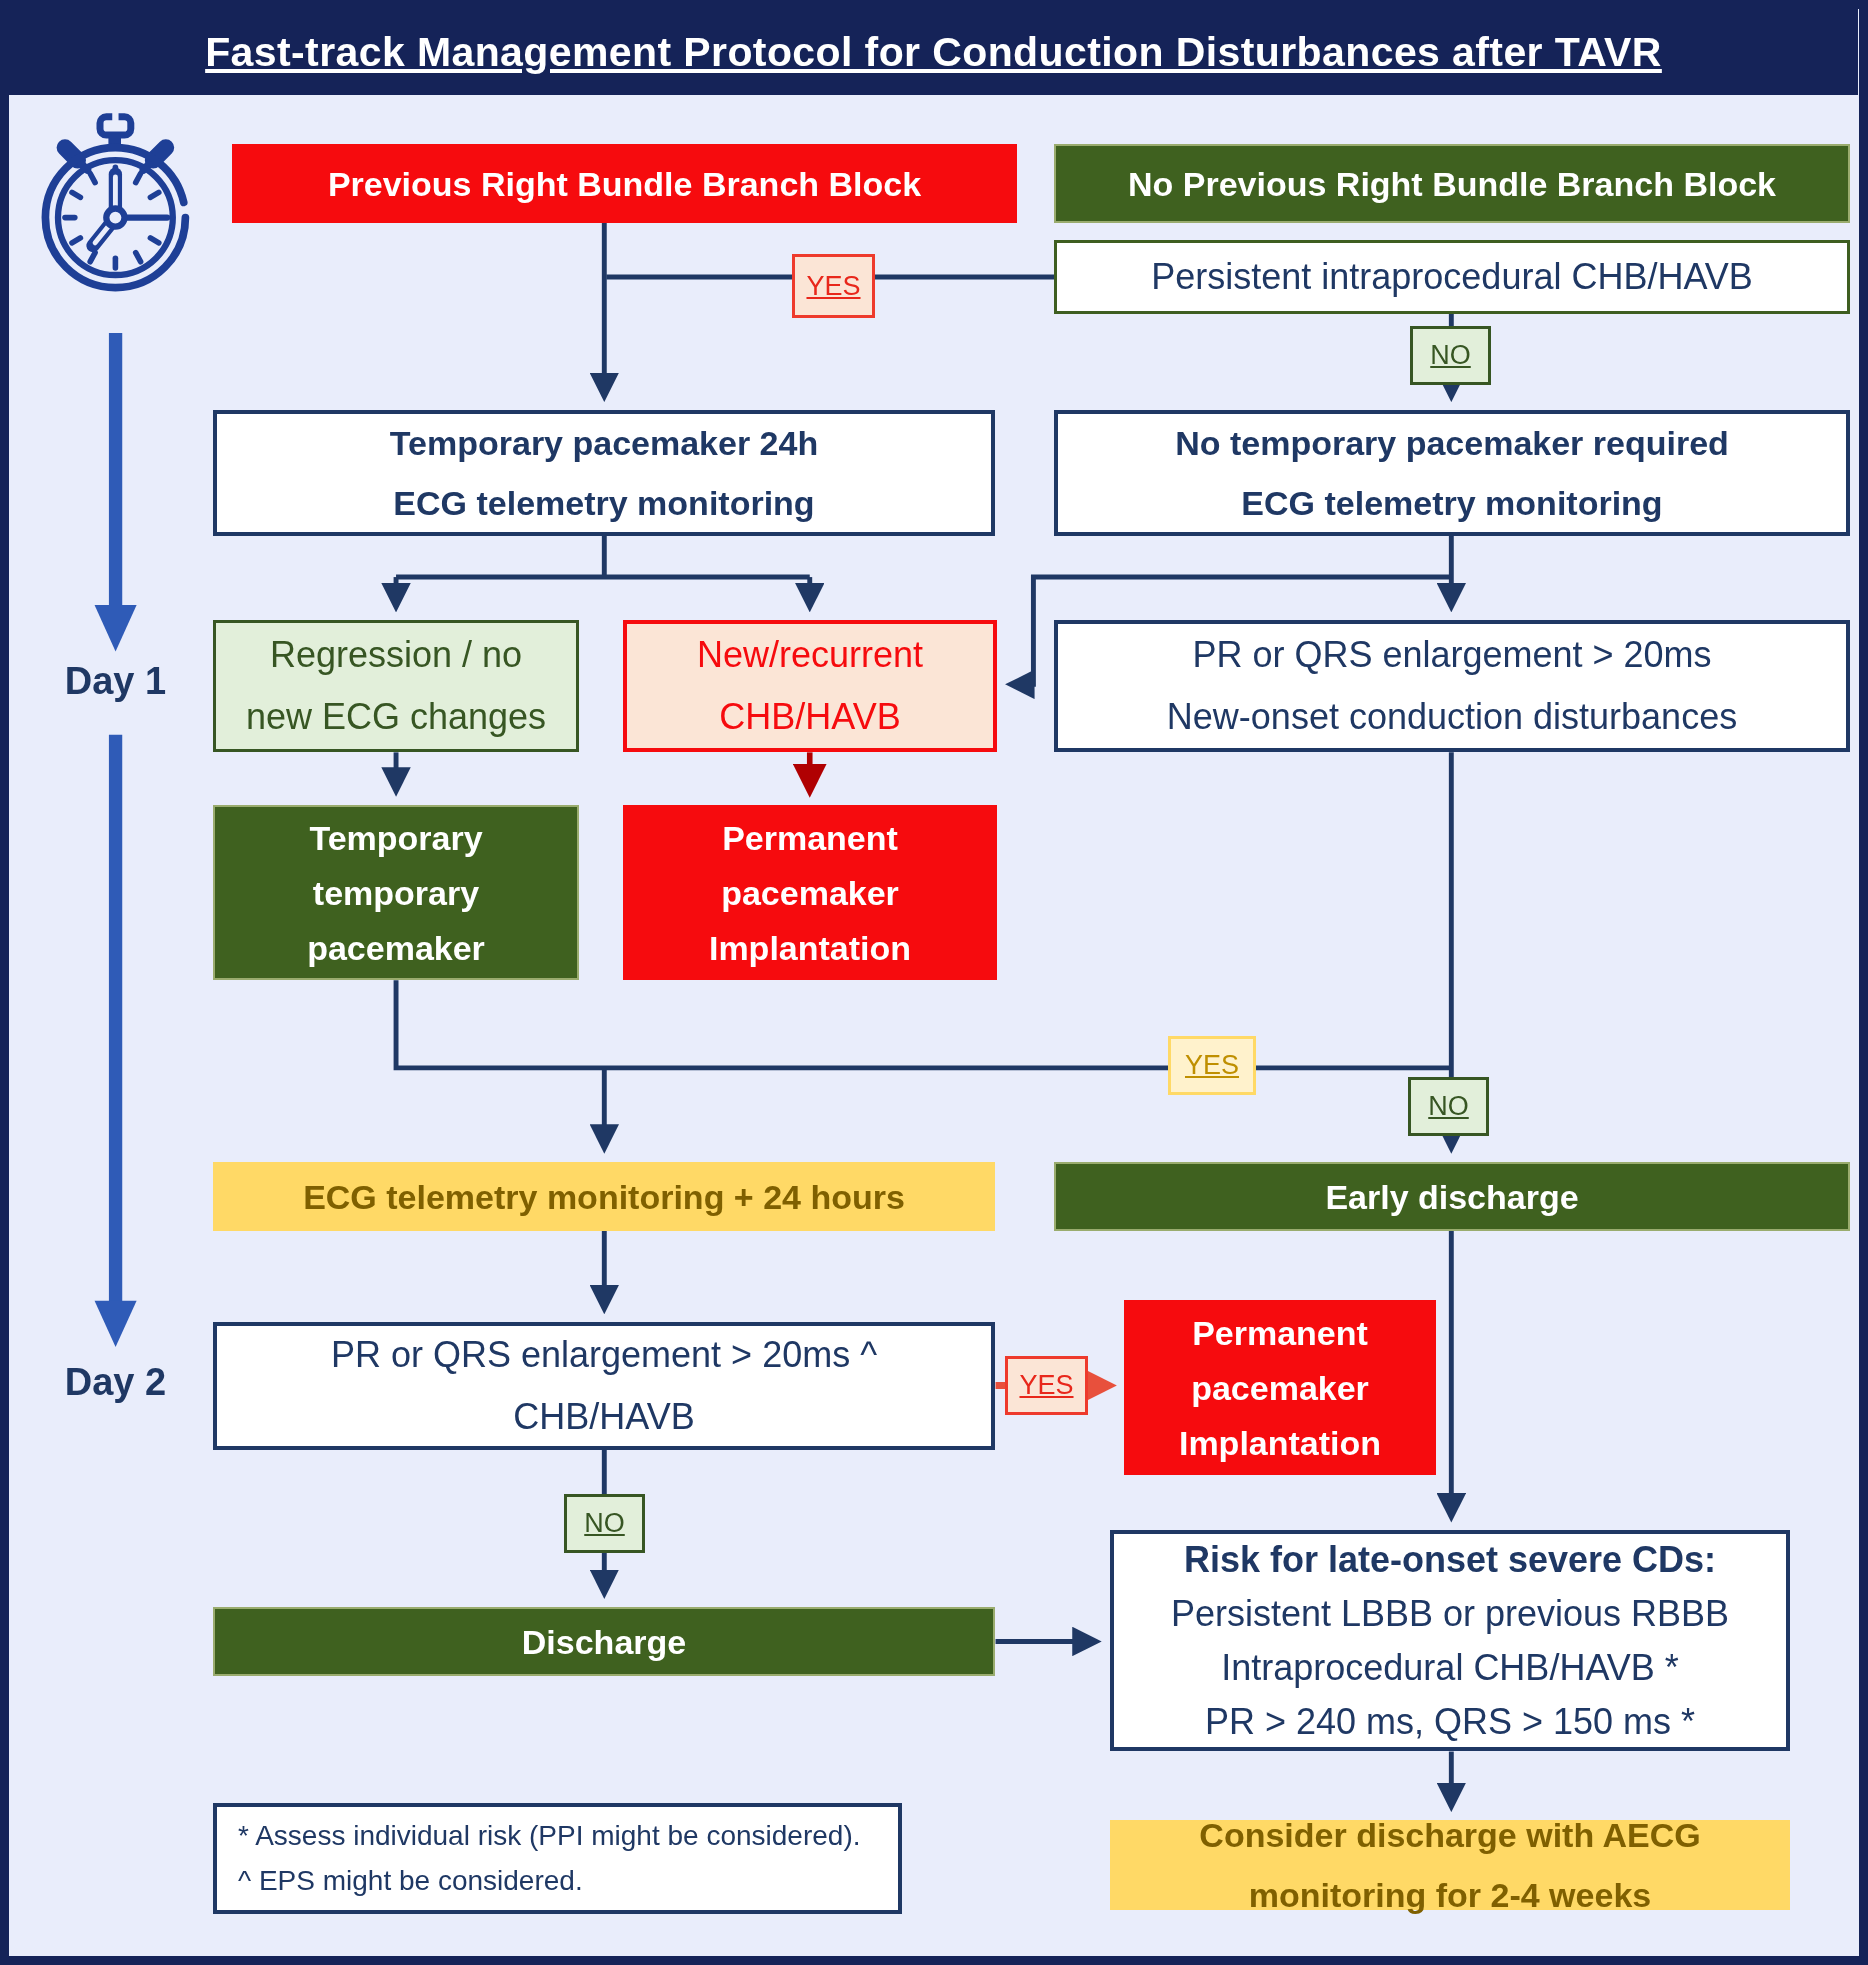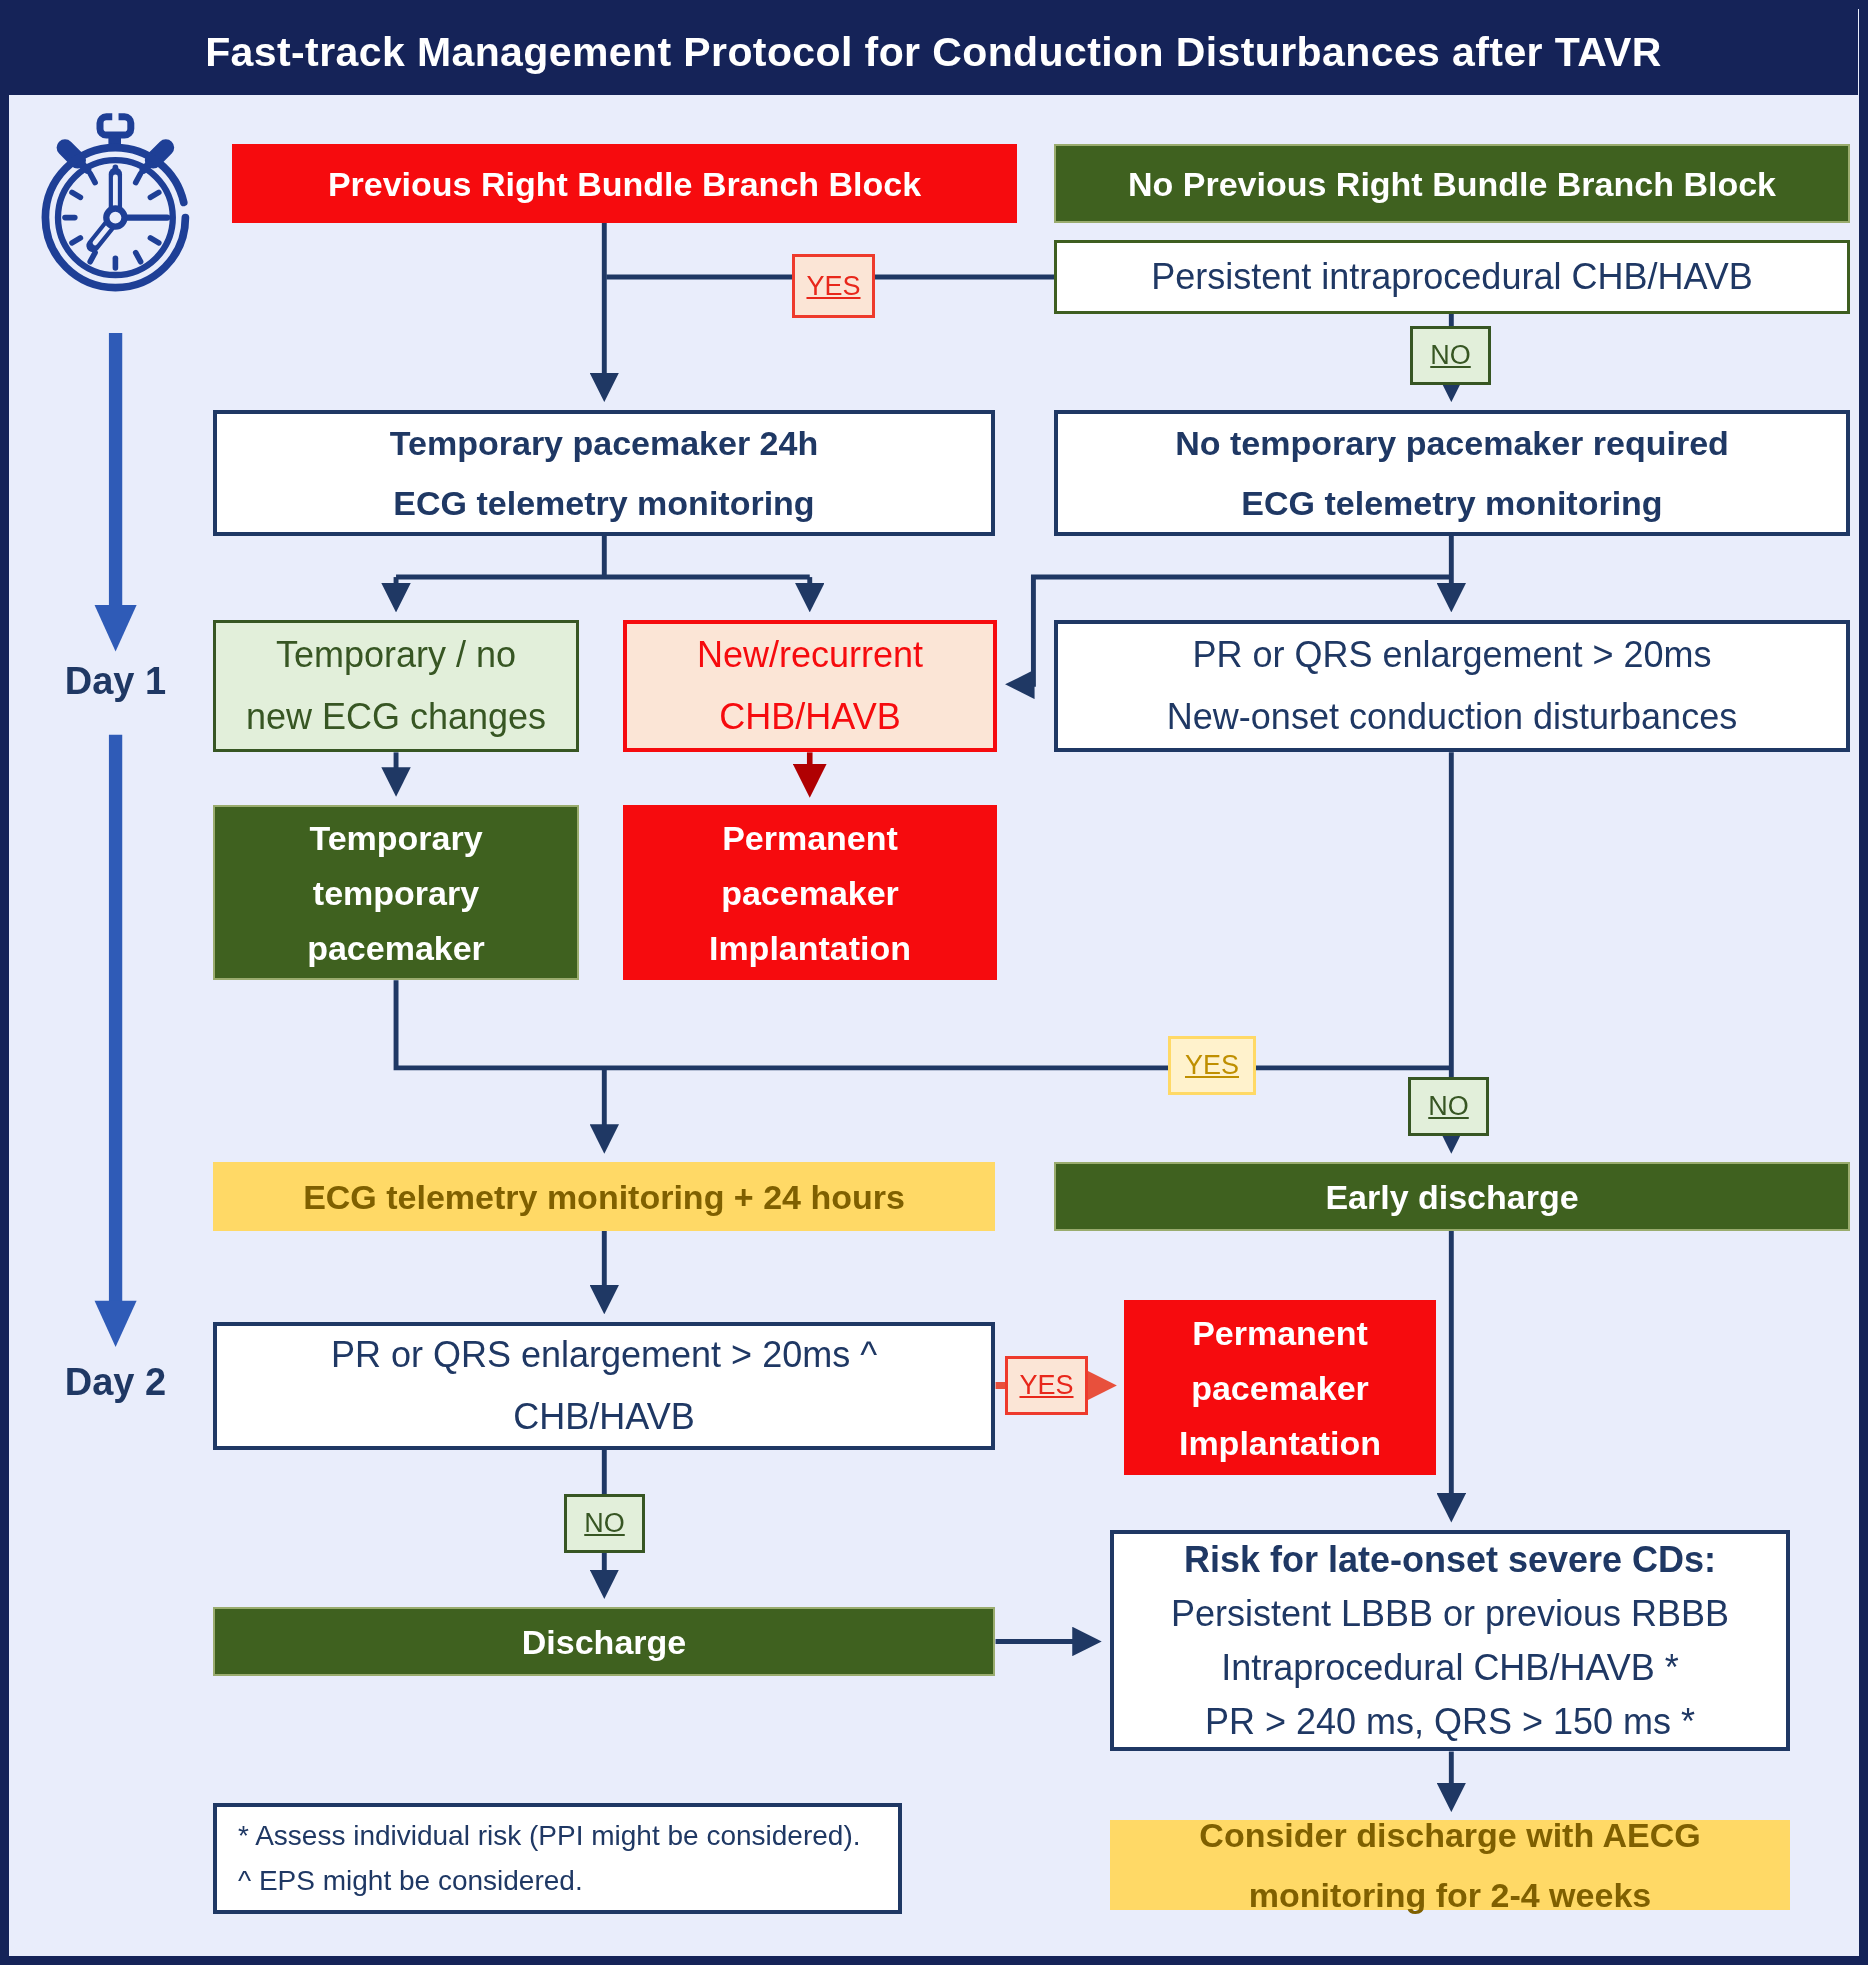--- a/index.html
+++ b/index.html
@@ -5,21 +5,21 @@
   html,body{margin:0;padding:0;background:#cfd6ea;}
   #canvas{
     position:relative;width:1868px;height:1965px;background:#E9EDFB;
     border:9.8px solid #152358;box-sizing:border-box;overflow:hidden;
     font-family:"Liberation Sans", sans-serif;color:#1F3864;
   }
   #titlebar{
     position:absolute;left:0;top:0;width:1849px;height:86px;background:#152358;
     display:flex;align-items:center;justify-content:center;
   }
-  #titlebar .t{color:#ffffff;font-size:41px;font-weight:700;letter-spacing:0.4px;}
+  #titlebar .t{color:#ffffff;font-size:41px;font-weight:700;letter-spacing:0.4px;text-decoration:underline;}
   svg.overlay{position:absolute;left:0;top:0;z-index:1;}
   .box{
     position:absolute;z-index:2;display:flex;flex-direction:column;justify-content:center;
     align-items:center;text-align:center;box-sizing:border-box;line-height:1.0;
   }
   .box .ln{display:block;}
   .gap2 .ln{margin:13.3px 0;}
   .gap3 .ln{margin:10.5px 0;}
   .red{background:#F60B0E;color:#ffffff;font-weight:700;}
   .dgreen{background:#3F611F;color:#ffffff;font-weight:700;border:2.1px solid #9AAC6E;}
@@ -152,21 +152,21 @@
   <div class="box whitenavy bold fs48 gap2" style="left:204px;top:401px;width:782px;height:126px;">
     <span class="ln">Temporary pacemaker 24h</span>
     <span class="ln">ECG telemetry monitoring</span>
   </div>
   <div class="box whitenavy bold fs48 gap2" style="left:1045px;top:401px;width:796px;height:126px;">
     <span class="ln">No temporary pacemaker required</span>
     <span class="ln">ECG telemetry monitoring</span>
   </div>
 
   <div class="box lgreen fs46 gap2" style="left:204px;top:611px;width:366px;height:132px;">
-    <span class="ln">Temporary / no</span>
+    <span class="ln">Regression / no</span>
     <span class="ln">new ECG changes</span>
   </div>
   <div class="box peach fs46 gap2" style="left:614px;top:611px;width:374px;height:132px;">
     <span class="ln">New/recurrent</span>
     <span class="ln">CHB/HAVB</span>
   </div>
   <div class="box whitenavy fs46 gap2" style="left:1045px;top:611px;width:796px;height:132px;">
     <span class="ln">PR or QRS enlargement &gt; 20ms</span>
     <span class="ln">New-onset conduction disturbances</span>
   </div>

